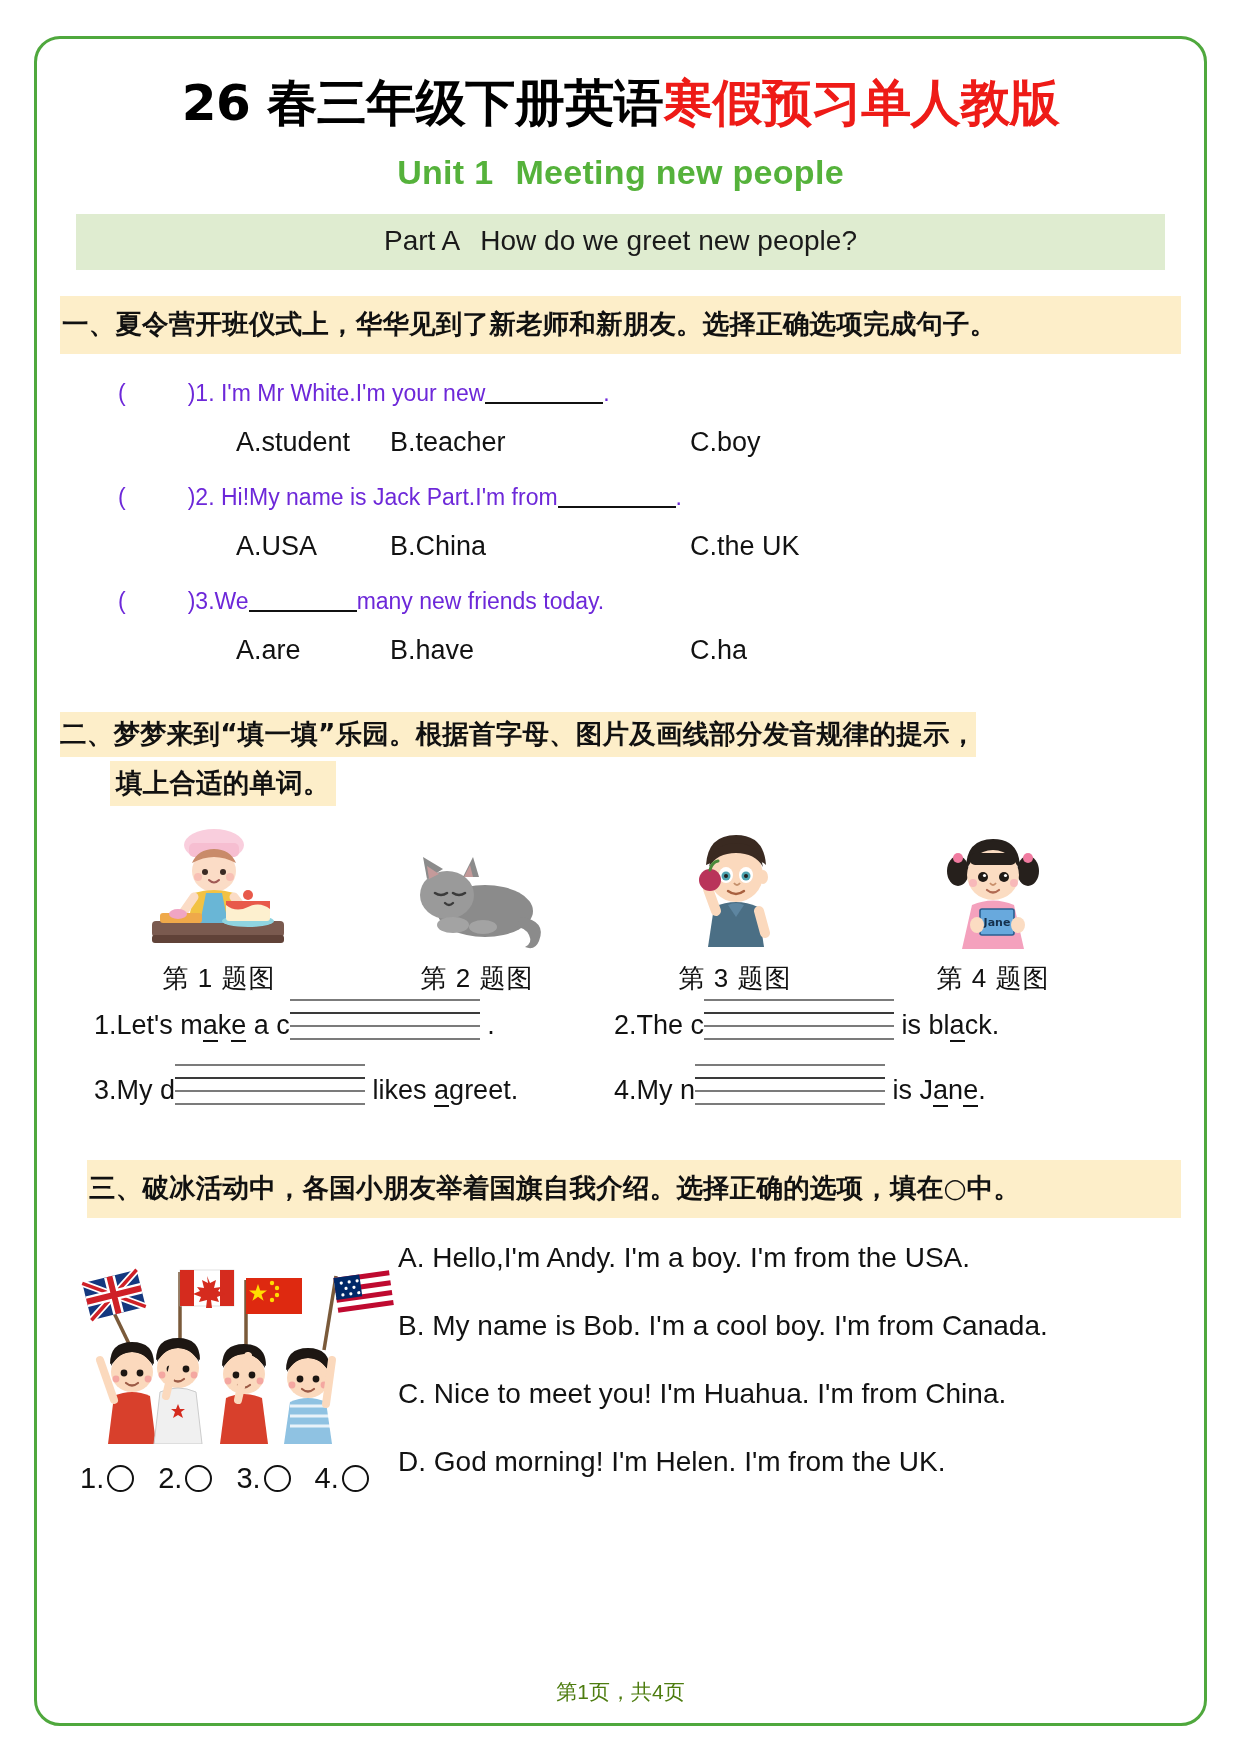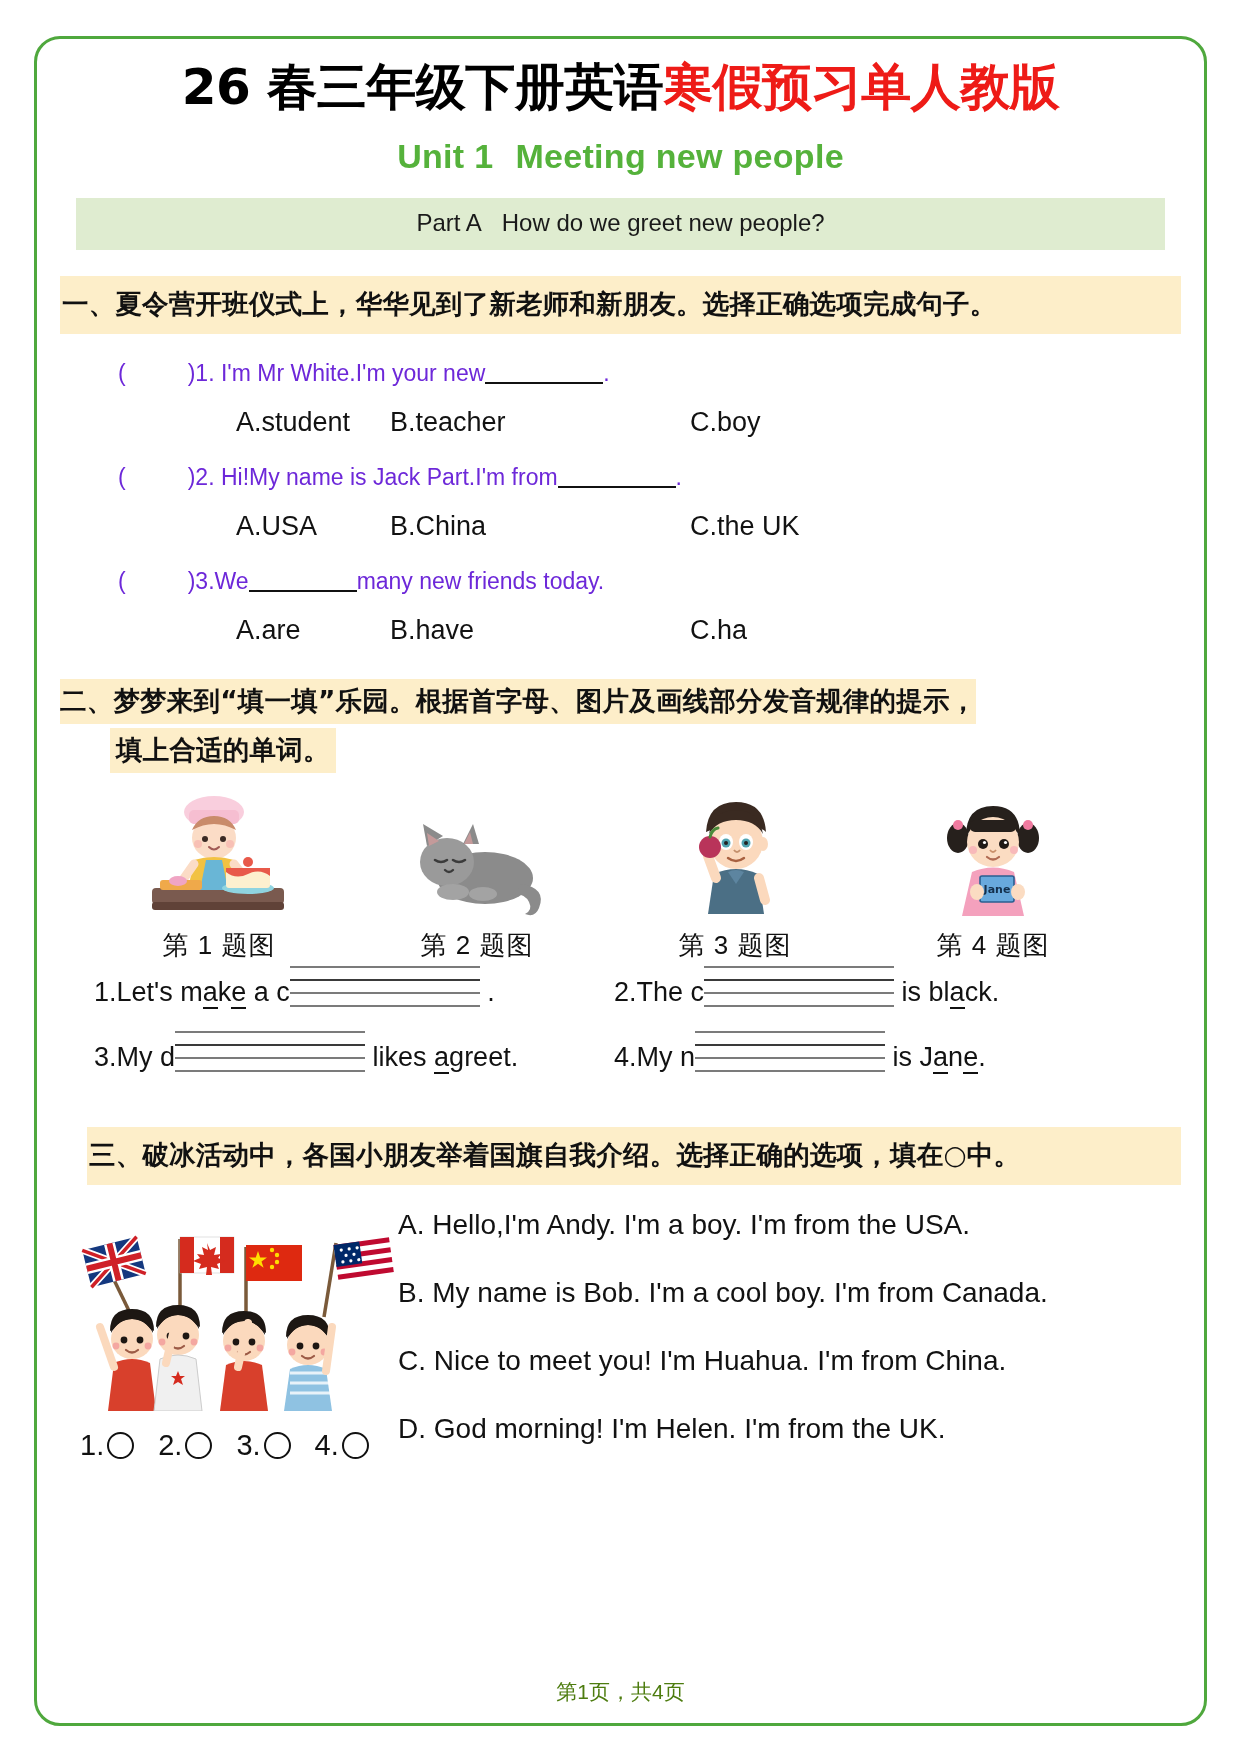--- a/index.html
+++ b/index.html
@@ -30,40 +30,40 @@
 
   
   .doc-title {
     text-align: center;
     font-family: "DejaVu Sans", sans-serif;
     font-weight: bold;
     font-size: 50px;
     line-height: 1.18;
     letter-spacing: -0.5px;
     white-space: nowrap;
-    margin-top: 6px;
+    margin-top: 22px;
   }
   .doc-title .black { color: #000000; }
   .doc-title .red   { color: #ee1b17; }
 
   .unit-line {
     text-align: center;
     color: #55b23b;
     font-weight: bold;
     font-size: 34px;
     margin-top: 20px;
     letter-spacing: 0.3px;
   }
   .unit-line .gap { display:inline-block; width: 22px; }
 
   .part-bar {
     margin: 22px 16px 0 16px;
     background: #dfecd0;
     text-align: center;
-    font-size: 24px;
+    font-size: 28px;
     color: #1a1a1a;
     padding: 11px 0 13px 0;
   }
   .part-bar .gap { display:inline-block; width: 20px; }
 
   
   .sec-head {
     margin-top: 26px;
     font-family: "DejaVu Sans", sans-serif;
     font-weight: bold;
@@ -257,21 +257,21 @@
 
     <div class="q-row">
       <span>(</span><span class="sp"></span><span>)</span><span>3.</span><span>We</span><span class="blank-ul short"></span><span>many new friends today.</span>
     </div>
     <div class="opt-row">
       <span class="opt a">A.are</span>
       <span class="opt b">B.have</span>
       <span class="opt c">C.ha</span>
     </div>
 
-    <div class="sec-head" style="margin-top:33px;">
+    <div class="sec-head" style="margin-top:46px;">
       <span class="hl">二、梦梦来到“填一填”乐园。根据首字母、图片及画线部分发音规律的提示，</span>
       <span class="line2"><span class="hl2">填上合适的单词。</span></span>
     </div>
 
     <div class="pic-row">
 
       <div class="pic-cell">
         <div class="pic-box">
           <svg width="170" height="128" viewBox="0 0 170 128">
 

